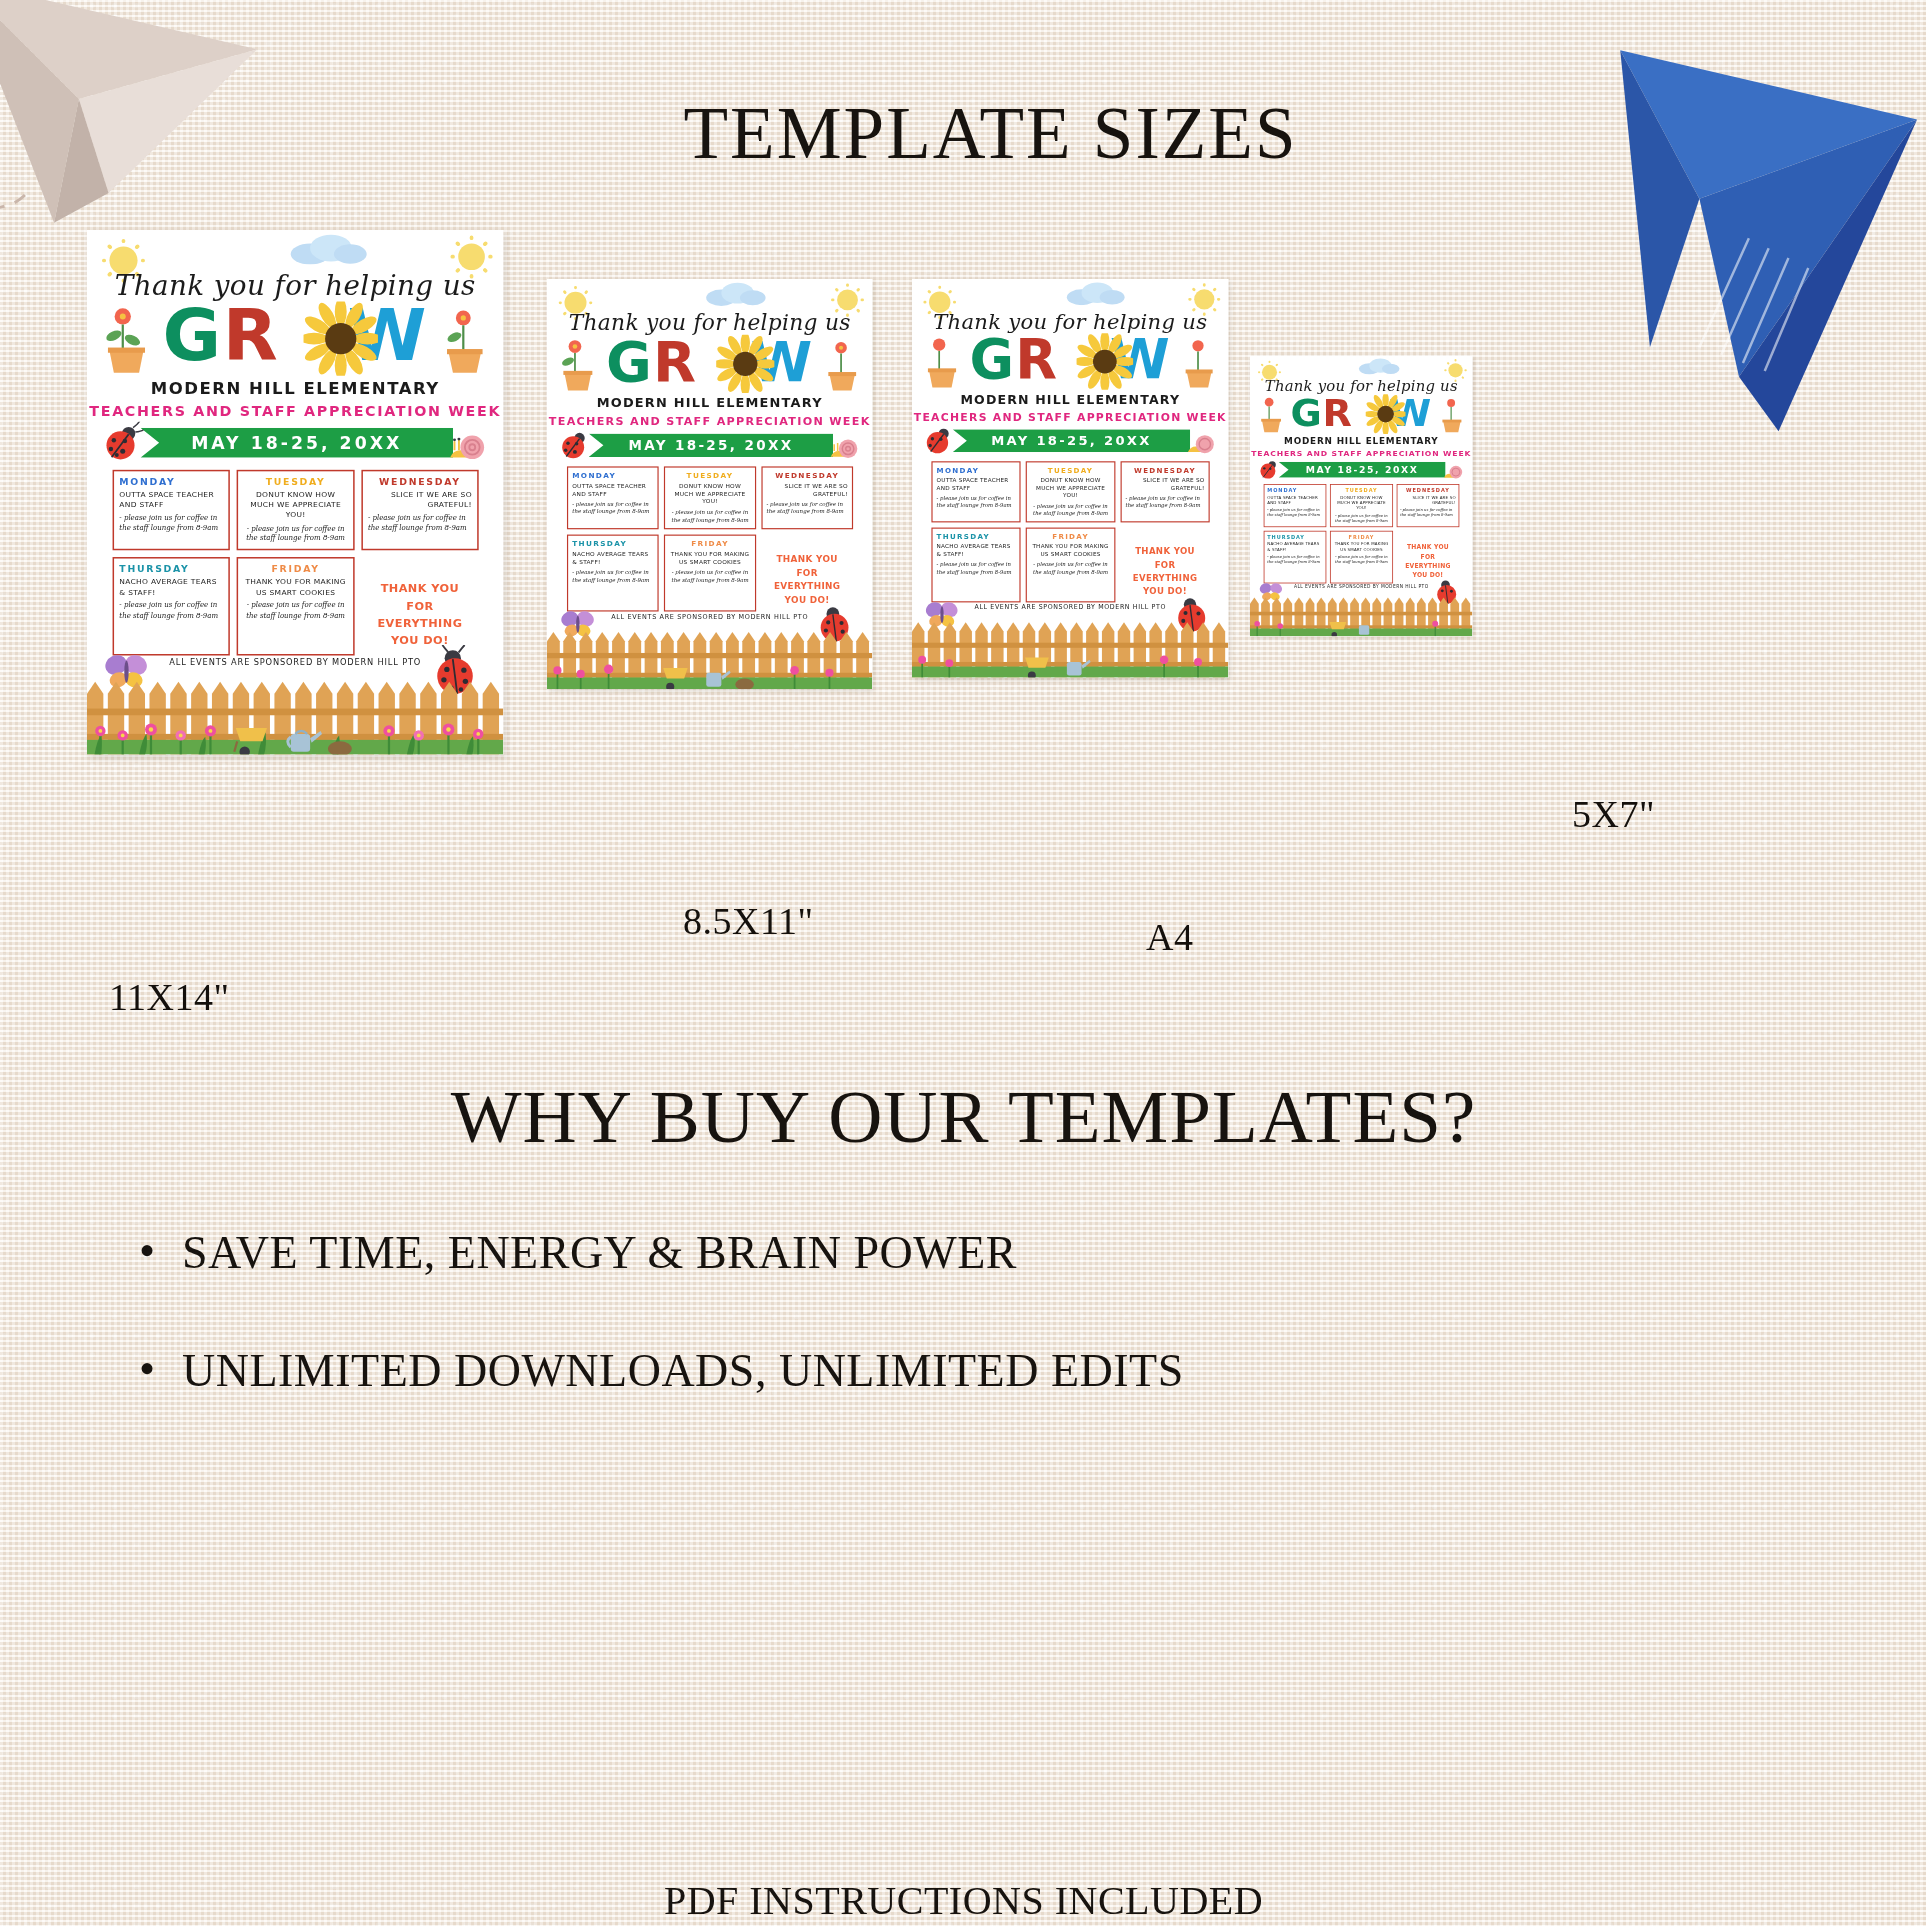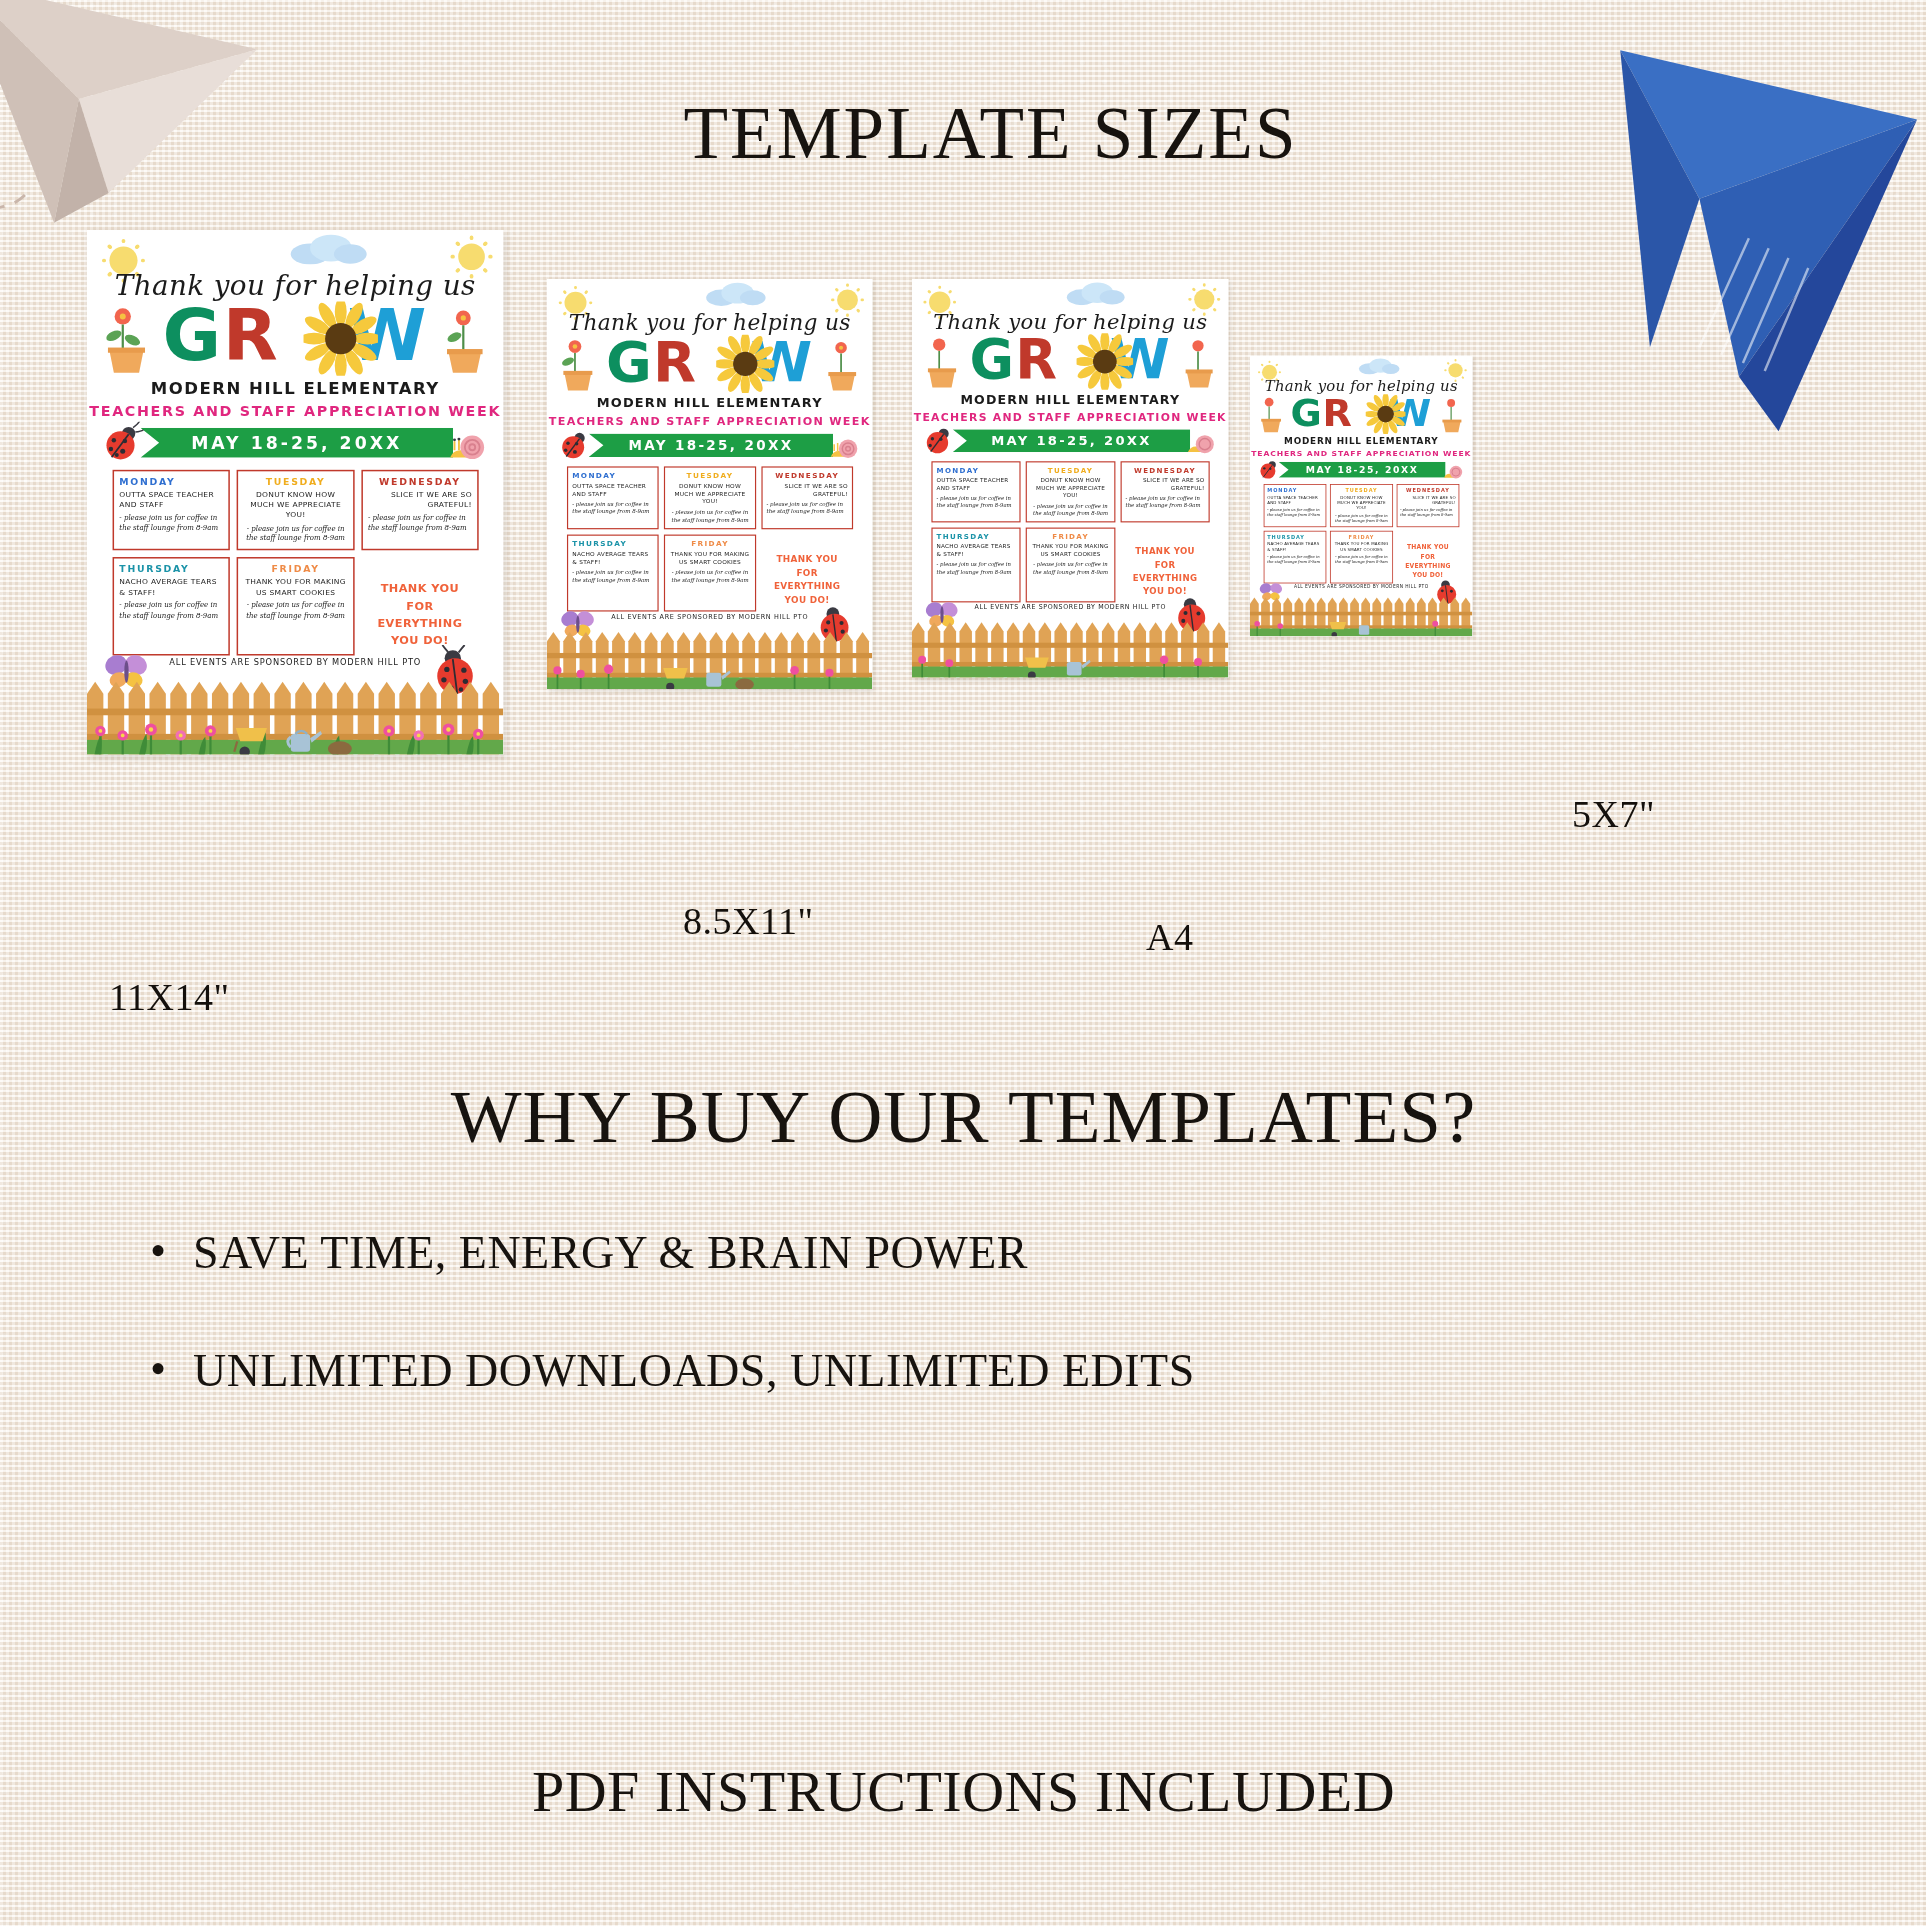--- a/index.html
+++ b/index.html
@@ -38,41 +38,41 @@
   }
   #why-title {
     position: absolute; top: 1074px; left: 0; width: 100%;
     text-align: center;
     font-size: 75px; letter-spacing: 1px; color: #17130f;
     z-index: 8;
   }
 
   
   #benefits {
-    position: absolute; top: 1220px; left: 142px; width: 1683px;
+    position: absolute; top: 1220px; left: 131px; width: 1683px;
     z-index: 8;
   }
   #benefits li {
     list-style: none;
     font-size: 46px;
     line-height: 1.45;
     color: #17130f;
     margin-bottom: 51px;
     padding-left: 51px;
     position: relative;
     letter-spacing: 0.5px;
   }
   #benefits li:before {
     content: "•";
     position: absolute; left: 8px; top: -2px;
     font-size: 46px;
   }
   #pdf-note {
-    position: absolute; top: 1758px; left: 0; width: 100%;
-    text-align: center; font-size: 58px; color: #17130f;
+    position: absolute; top: 1877px; left: 0; width: 100%;
+    text-align: center; font-size: 40px; color: #17130f;
     letter-spacing: 0.5px; z-index: 8;
   }
 
   
   .size-caption {
     position: absolute; font-size: 38px; color: #14100c;
     z-index: 9; letter-spacing: 0.5px;
   }
 
   

